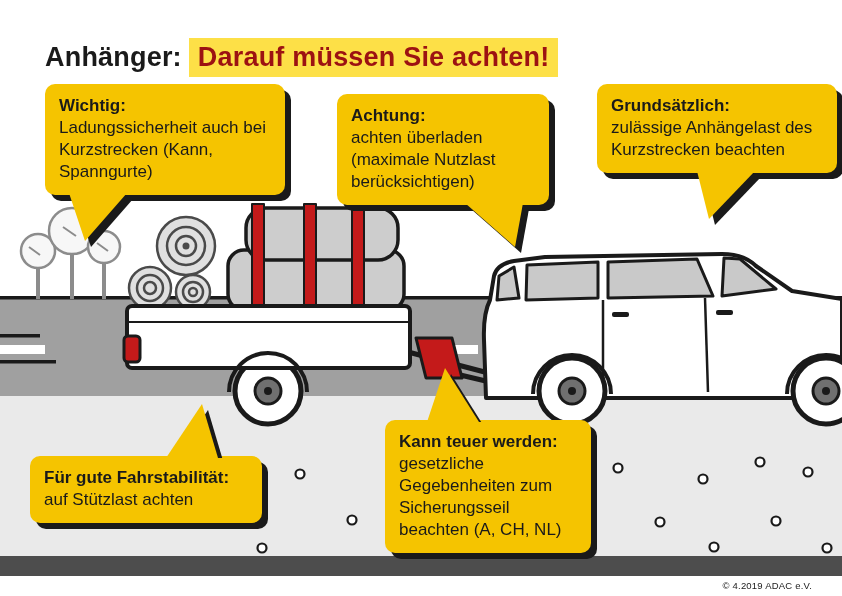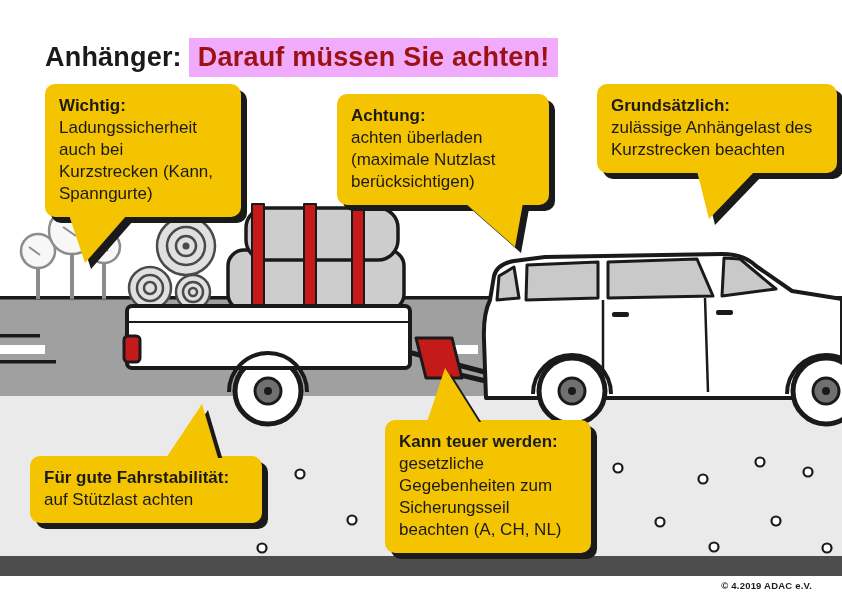--- a/index.html
+++ b/index.html
@@ -8,45 +8,45 @@
     position:relative;width:842px;height:596px;overflow:hidden;
     background:#ffffff;color:#1a1a1a;
     font-family:"Liberation Sans",sans-serif;
   }
   .scene{position:absolute;left:0;top:0;z-index:1;}
   .title{
     position:absolute;left:45px;top:24px;z-index:20;
     font-size:27px;font-weight:bold;letter-spacing:.2px;white-space:nowrap;
   }
   .title .hl{
-    background:#f0abfc;color:#9C1212;
+    background:#fde047;color:#9C1212;
     padding:4px 9px 5px;margin-left:7px;
   }
   .bubble{
     position:absolute;z-index:10;box-sizing:border-box;
     background:#F5C400;border-radius:10px;
     padding:11px 14px 12px;
     font-size:17px;line-height:1.3;
     box-shadow:6px 6px 0 #1A1A1A;
   }
   .bubble .bh{font-weight:bold;}
   .tail{position:absolute;pointer-events:none;}
-  #b1{left:45px;top:84px;width:196px;}
+  #b1{left:45px;top:84px;width:240px;}
   #b2{left:337px;top:94px;width:212px;}
   #b3{left:597px;top:84px;width:240px;}
   #b4{left:30px;top:456px;width:232px;}
   #b5{left:385px;top:420px;width:206px;}
   #t1{left:18px;top:calc(100% - 2px);width:80px;height:58px;}
   #t2{left:calc(100% - 92px);top:calc(100% - 2px);width:85px;height:54px;}
   #t3{left:90px;top:calc(100% - 2px);width:85px;height:58px;}
   #t4{left:128px;top:-56px;width:72px;height:58px;}
   #t5{left:30px;top:-58px;width:76px;height:60px;}
   .footer{
     position:absolute;right:30px;bottom:5px;z-index:20;
-    font-size:9.5px;font-weight:bold;letter-spacing:.2px;
+    font-size:9.5px;font-weight:normal;letter-spacing:.2px;
   }
 </style>
 </head>
 <body>
 
 <div class="canvas">
 
   <svg class="scene" width="842" height="596" viewBox="0 0 842 596">
 
     <rect x="0" y="394" width="842" height="162" fill="#EAEAEA"></rect>

